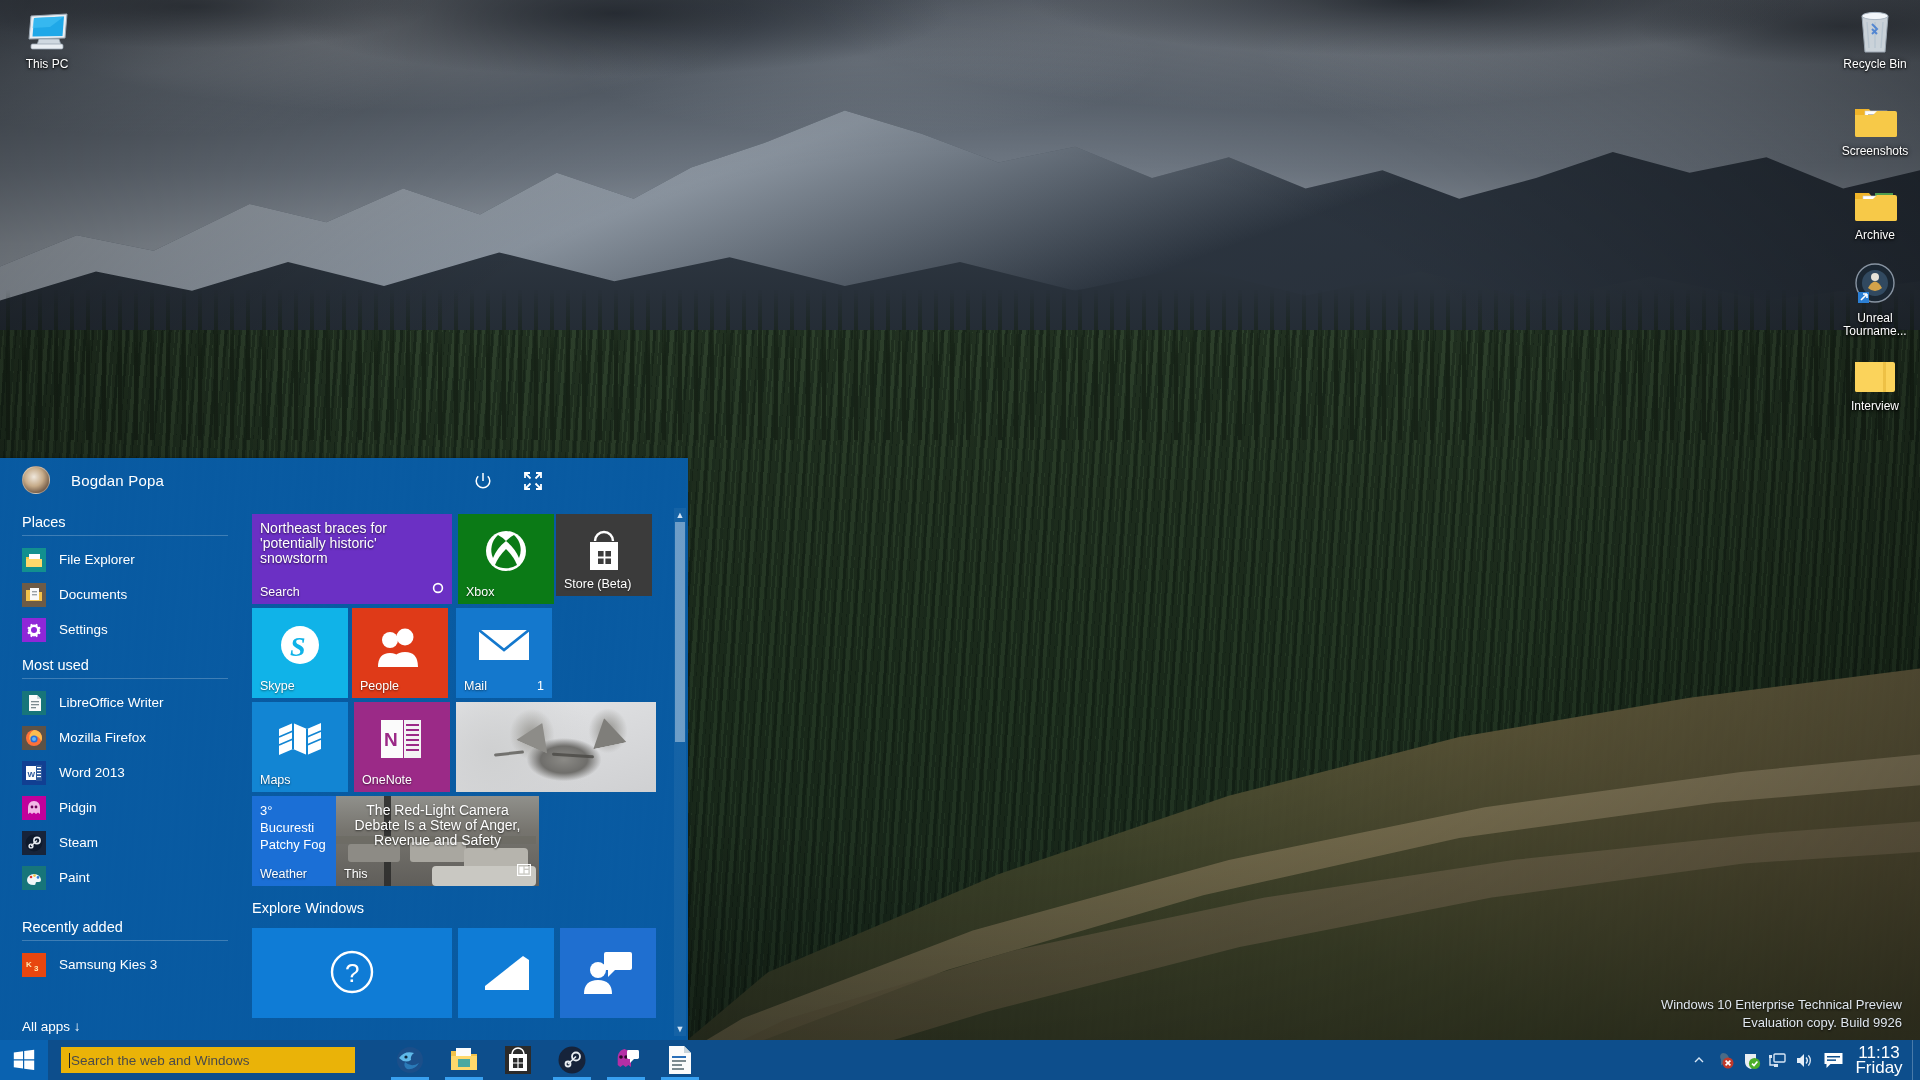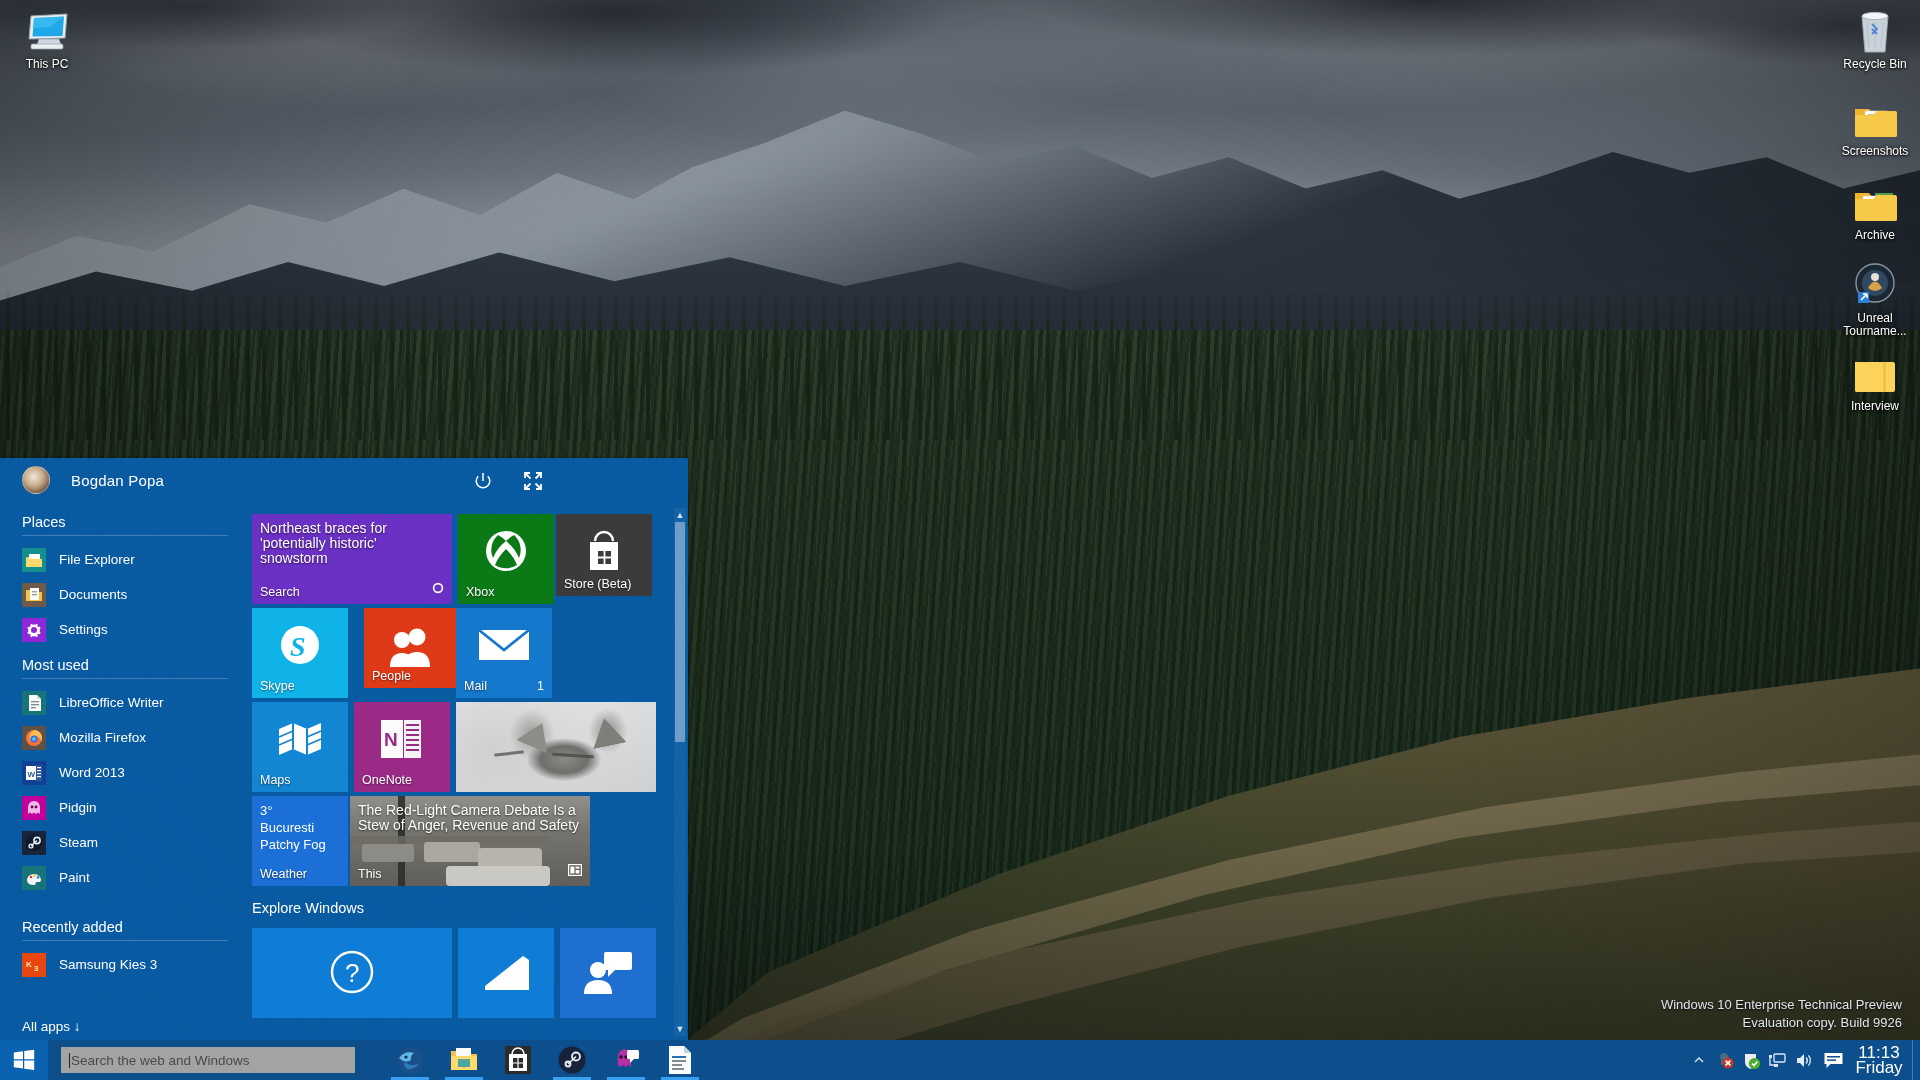--- a/index.html
+++ b/index.html
@@ -201,21 +201,21 @@
   
   #taskbar{
     position:absolute; left:0; bottom:0; width:1920px; height:40px;
     background:#0d4e8c; display:flex; align-items:center;
   }
   #start-button{
     width:48px; height:40px; display:flex; align-items:center; justify-content:center;
     background:#0a62b0; cursor:default;
   }
   #search-box{
-    margin-left:13px; width:294px; height:26px; background:#a3a3a3;
+    margin-left:13px; width:294px; height:26px; background:#eab308;
     display:flex; align-items:center; padding:0 8px; cursor:text;
   }
   #search-box .ph{ font-size:13.5px; color:#4a4a4a; }
   #search-box .caret{
     width:1px;height:15px;background:#222;margin-right:1px;
   }
   #tb-apps{ display:flex; align-items:center; margin-left:28px; gap:0px; }
   .tb-app{
     width:54px;height:40px; display:flex;align-items:center;justify-content:center;
     position:relative; cursor:default;
@@ -537,21 +537,21 @@
         <div class="tile" style="left:0; top:104px; width:96px; height:90px; background:#10b3e8;">
           <div style="position:absolute;left:0;top:8px;width:96px;height:58px;display:flex;align-items:center;justify-content:center;">
             <svg width="46" height="46" viewBox="0 0 46 46">
               <circle cx="23" cy="23" r="19" fill="#fff"></circle>
               <text x="13" y="34" font-size="28" font-family="serif" font-style="italic" font-weight="bold" fill="#10b3e8">S</text>
             </svg>
           </div>
           <div class="tlabel">Skype</div>
         </div>
 
-        <div class="tile" style="left:112px; top:104px; width:96px; height:80px; background:#df3a18;">
+        <div class="tile" style="left:100px; top:104px; width:96px; height:90px; background:#df3a18;">
           <div style="position:absolute;left:0;top:8px;width:96px;height:58px;display:flex;align-items:center;justify-content:center;">
             <svg width="52" height="44" viewBox="0 0 52 44">
               <circle cx="31" cy="14" r="8.5" fill="#fff"></circle>
               <path d="M18 44 q0 -15 13 -15 q13 0 13 15Z" fill="#fff"></path>
               <circle cx="16" cy="17" r="8" fill="#fff"></circle>
               <path d="M4 44 q0 -14 12 -14 q12 0 12 14Z" fill="#fff"></path>
             </svg>
           </div>
           <div class="tlabel">People</div>
         </div>
@@ -614,21 +614,21 @@
 
         <div class="tile" style="left:0; top:292px; width:96px; height:90px; background:#1b6fd6;">
           <div style="position:absolute;left:8px;top:6px;font-size:13px;line-height:17px;">
             <div>3°</div>
             <div>Bucuresti</div>
             <div>Patchy Fog</div>
           </div>
           <div class="tlabel">Weather</div>
         </div>
 
-        <div class="tile" style="left:98px; top:292px; width:240px; height:90px; background:#5a5a56;">
+        <div class="tile" style="left:84px; top:292px; width:203px; height:90px; background:#5a5a56;text-align:center;">
           <div style="position:absolute;inset:0;
                background:
                  linear-gradient(180deg, rgba(150,150,145,.9) 0%, rgba(120,118,112,.95) 38%, rgba(96,94,90,1) 100%);">
             <div style="position:absolute;left:48px;top:0;width:7px;height:90px;background:#2e2e2c;opacity:.9;"></div>
             <div style="position:absolute;left:0;top:40px;width:200px;height:8px;background:#6d6b64;opacity:.8;"></div>
             <div style="position:absolute;left:12px;top:48px;width:52px;height:18px;background:#8d8b85;border-radius:3px;"></div>
             <div style="position:absolute;left:74px;top:46px;width:56px;height:20px;background:#a9a7a0;border-radius:3px;"></div>
             <div style="position:absolute;left:128px;top:52px;width:64px;height:22px;background:#b6b4ad;border-radius:4px;"></div>
             <div style="position:absolute;left:96px;top:70px;width:104px;height:20px;background:#c9c8c2;border-radius:4px;"></div>
           </div>

